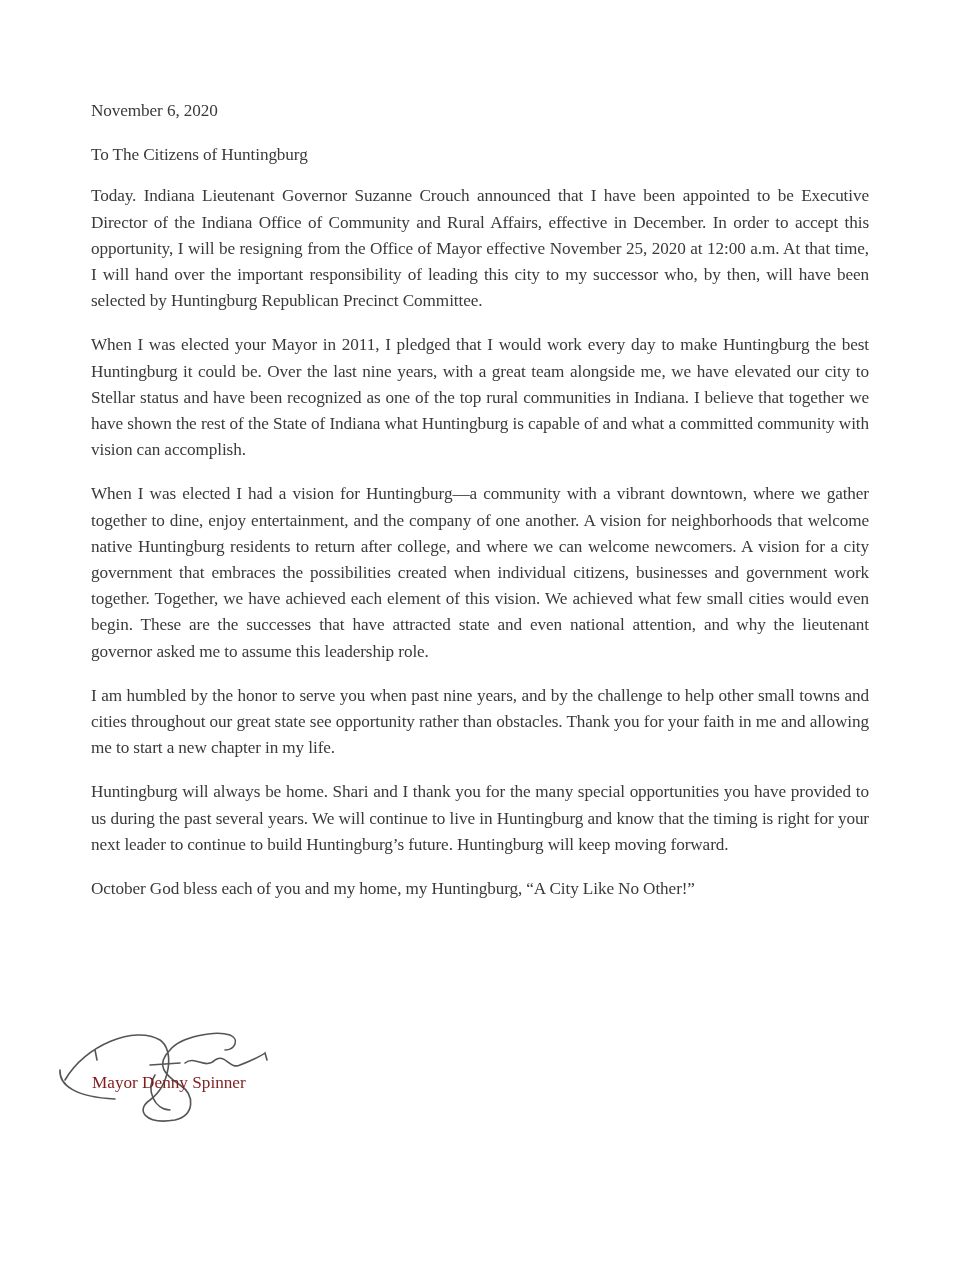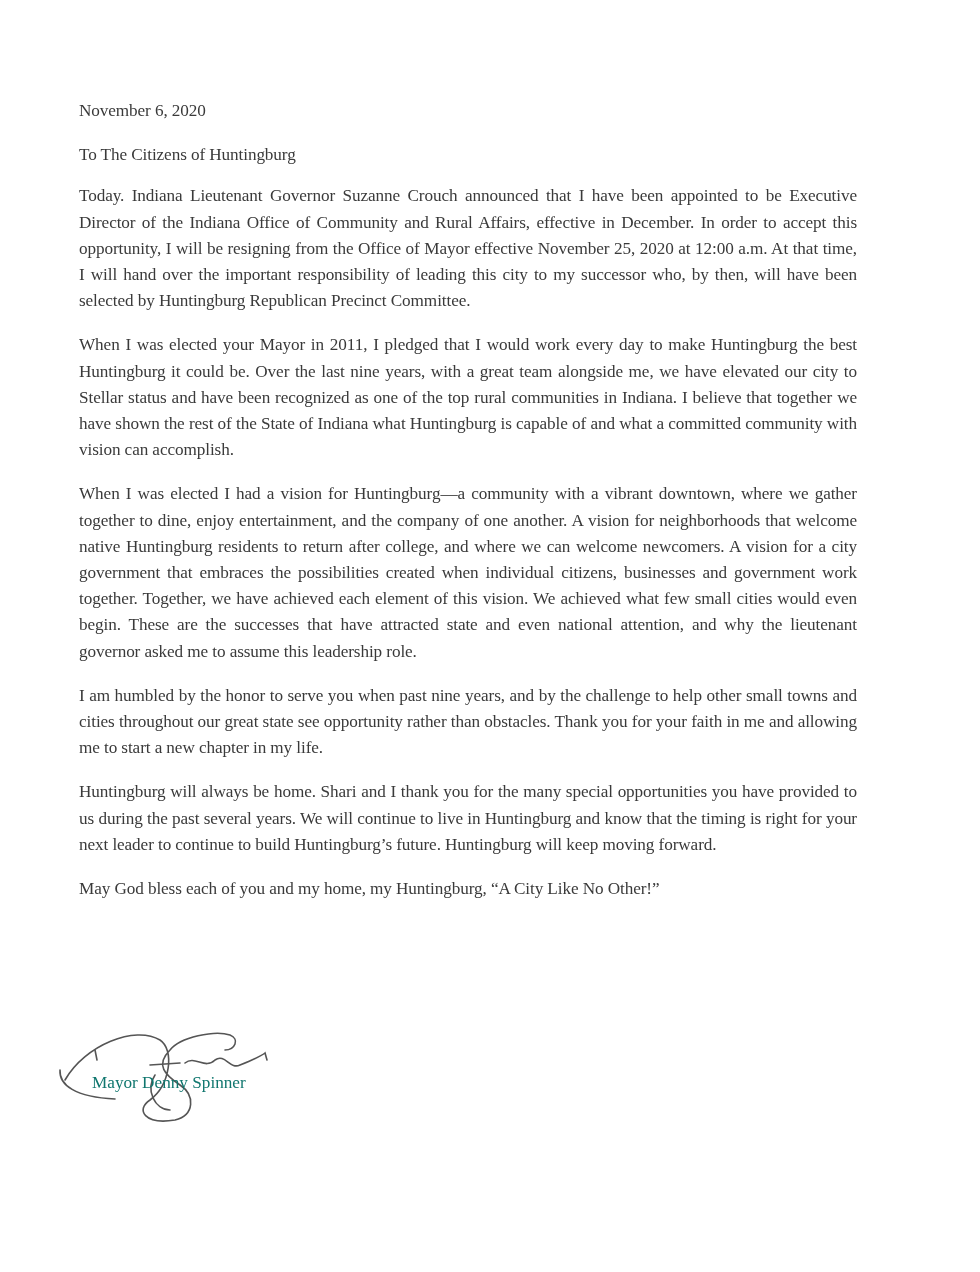--- a/index.html
+++ b/index.html
@@ -1,47 +1,47 @@
 <!DOCTYPE html>
 <html><head>
 <meta charset="utf-8">
 <style>
   html, body { margin: 0; padding: 0; background: #ffffff; }
   body { width: 980px; height: 1272px; position: relative; overflow: hidden; }
   .page {
-    position: absolute; left: 79px; top: 98px; width: 778px;
+    position: absolute; left: 91px; top: 98px; width: 778px;
     font-family: "Liberation Serif", "DejaVu Serif", serif;
     font-size: 17.2px; line-height: 26.2px; color: #3a3a3a;
     letter-spacing: -0.1px;
   }
   .line-block { margin: 0; }
   .date { margin-bottom: 18px; }
   .salutation { margin-bottom: 2px; }
   .para { margin: 15px 0 18px 0; text-align: justify; }
   .closing { margin: 0; }
   .sigblock { position: absolute; left: 55px; top: 1015px; width: 260px; height: 115px; }
   .sigblock svg { position: absolute; left: 0; top: 0; }
   .signame {
     position: absolute; left: 37px; top: 58px;
     font-family: "Liberation Serif", "DejaVu Serif", serif;
-    font-size: 17.2px; color: #0f766e; white-space: nowrap;
+    font-size: 17.2px; color: #7f1d1d; white-space: nowrap;
   }
 </style>
 </head>
 <body>
 
 <div class="page">
   <p class="line-block date">November 6, 2020</p>
   <p class="line-block salutation">To The Citizens of Huntingburg</p>
   <p class="para">Today. Indiana Lieutenant Governor Suzanne Crouch announced that I have been appointed to be Executive Director of the Indiana Office of Community and Rural Affairs, effective in December.  In order to accept this opportunity, I will be resigning from the Office of Mayor effective November 25, 2020 at 12:00 a.m. At that time, I will hand over the important responsibility of leading this city to my successor who, by then, will have been selected by Huntingburg Republican Precinct Committee.</p>
   <p class="para">When I was elected your Mayor in 2011, I pledged that I would work every day to make Huntingburg the best Huntingburg it could be.  Over the last nine years, with a great team alongside me, we have elevated our city to Stellar status and have been recognized as one of the top rural communities in Indiana. I believe that together we have shown the rest of the State of Indiana what Huntingburg is capable of and what a committed community with vision can accomplish.</p>
   <p class="para">When I was elected I had a vision for Huntingburg—a community with a vibrant downtown, where we gather together to dine, enjoy entertainment, and the company of one another.  A vision for neighborhoods that welcome native Huntingburg residents to return after college, and where we can welcome newcomers.  A vision for a city government that embraces the possibilities created when individual citizens, businesses and government work together. Together, we have achieved each element of this vision.  We achieved what few small cities would even begin.   These are the successes that have attracted state and even national attention, and why the lieutenant governor asked me to assume this leadership role.</p>
   <p class="para">I am humbled by the honor to serve you when past nine years, and by the challenge to help other small towns and cities throughout our great state see opportunity rather than obstacles.  Thank you for your faith in me and allowing me to start a new chapter in my life.</p>
   <p class="para">Huntingburg will always be home. Shari and I thank you for the many special opportunities you have provided to us during the past several years. We will continue to live in Huntingburg and know that the timing is right for your next leader to continue to build Huntingburg’s future.  Huntingburg will keep moving forward.</p>
-  <p class="closing">May God bless each of you and my home, my Huntingburg, “A City Like No Other!”</p>
+  <p class="closing">October God bless each of you and my home, my Huntingburg, “A City Like No Other!”</p>
 </div>
 
 <div class="sigblock">
   <svg width="260" height="115" viewBox="0 0 260 115">
     <g fill="none" stroke="#555" stroke-width="1.6" stroke-linecap="round">
       <path d="M10 65 C 30 30, 80 10, 105 25 C 120 35, 115 70, 95 85 C 80 95, 90 110, 120 105 C 140 100, 140 80, 125 70 C 110 60, 100 50, 115 35 C 125 22, 160 15, 175 20 C 185 24, 180 35, 170 35"></path>
       <path d="M5 55 C 4 70, 20 82, 60 84"></path>
       <path d="M40 35 L 42 45"></path>
       <path d="M95 50 L 125 48"></path>
       <path d="M130 48 C 140 40, 150 55, 160 45 C 170 38, 175 55, 185 50 C 195 46, 205 42, 210 38 L 212 45"></path>

